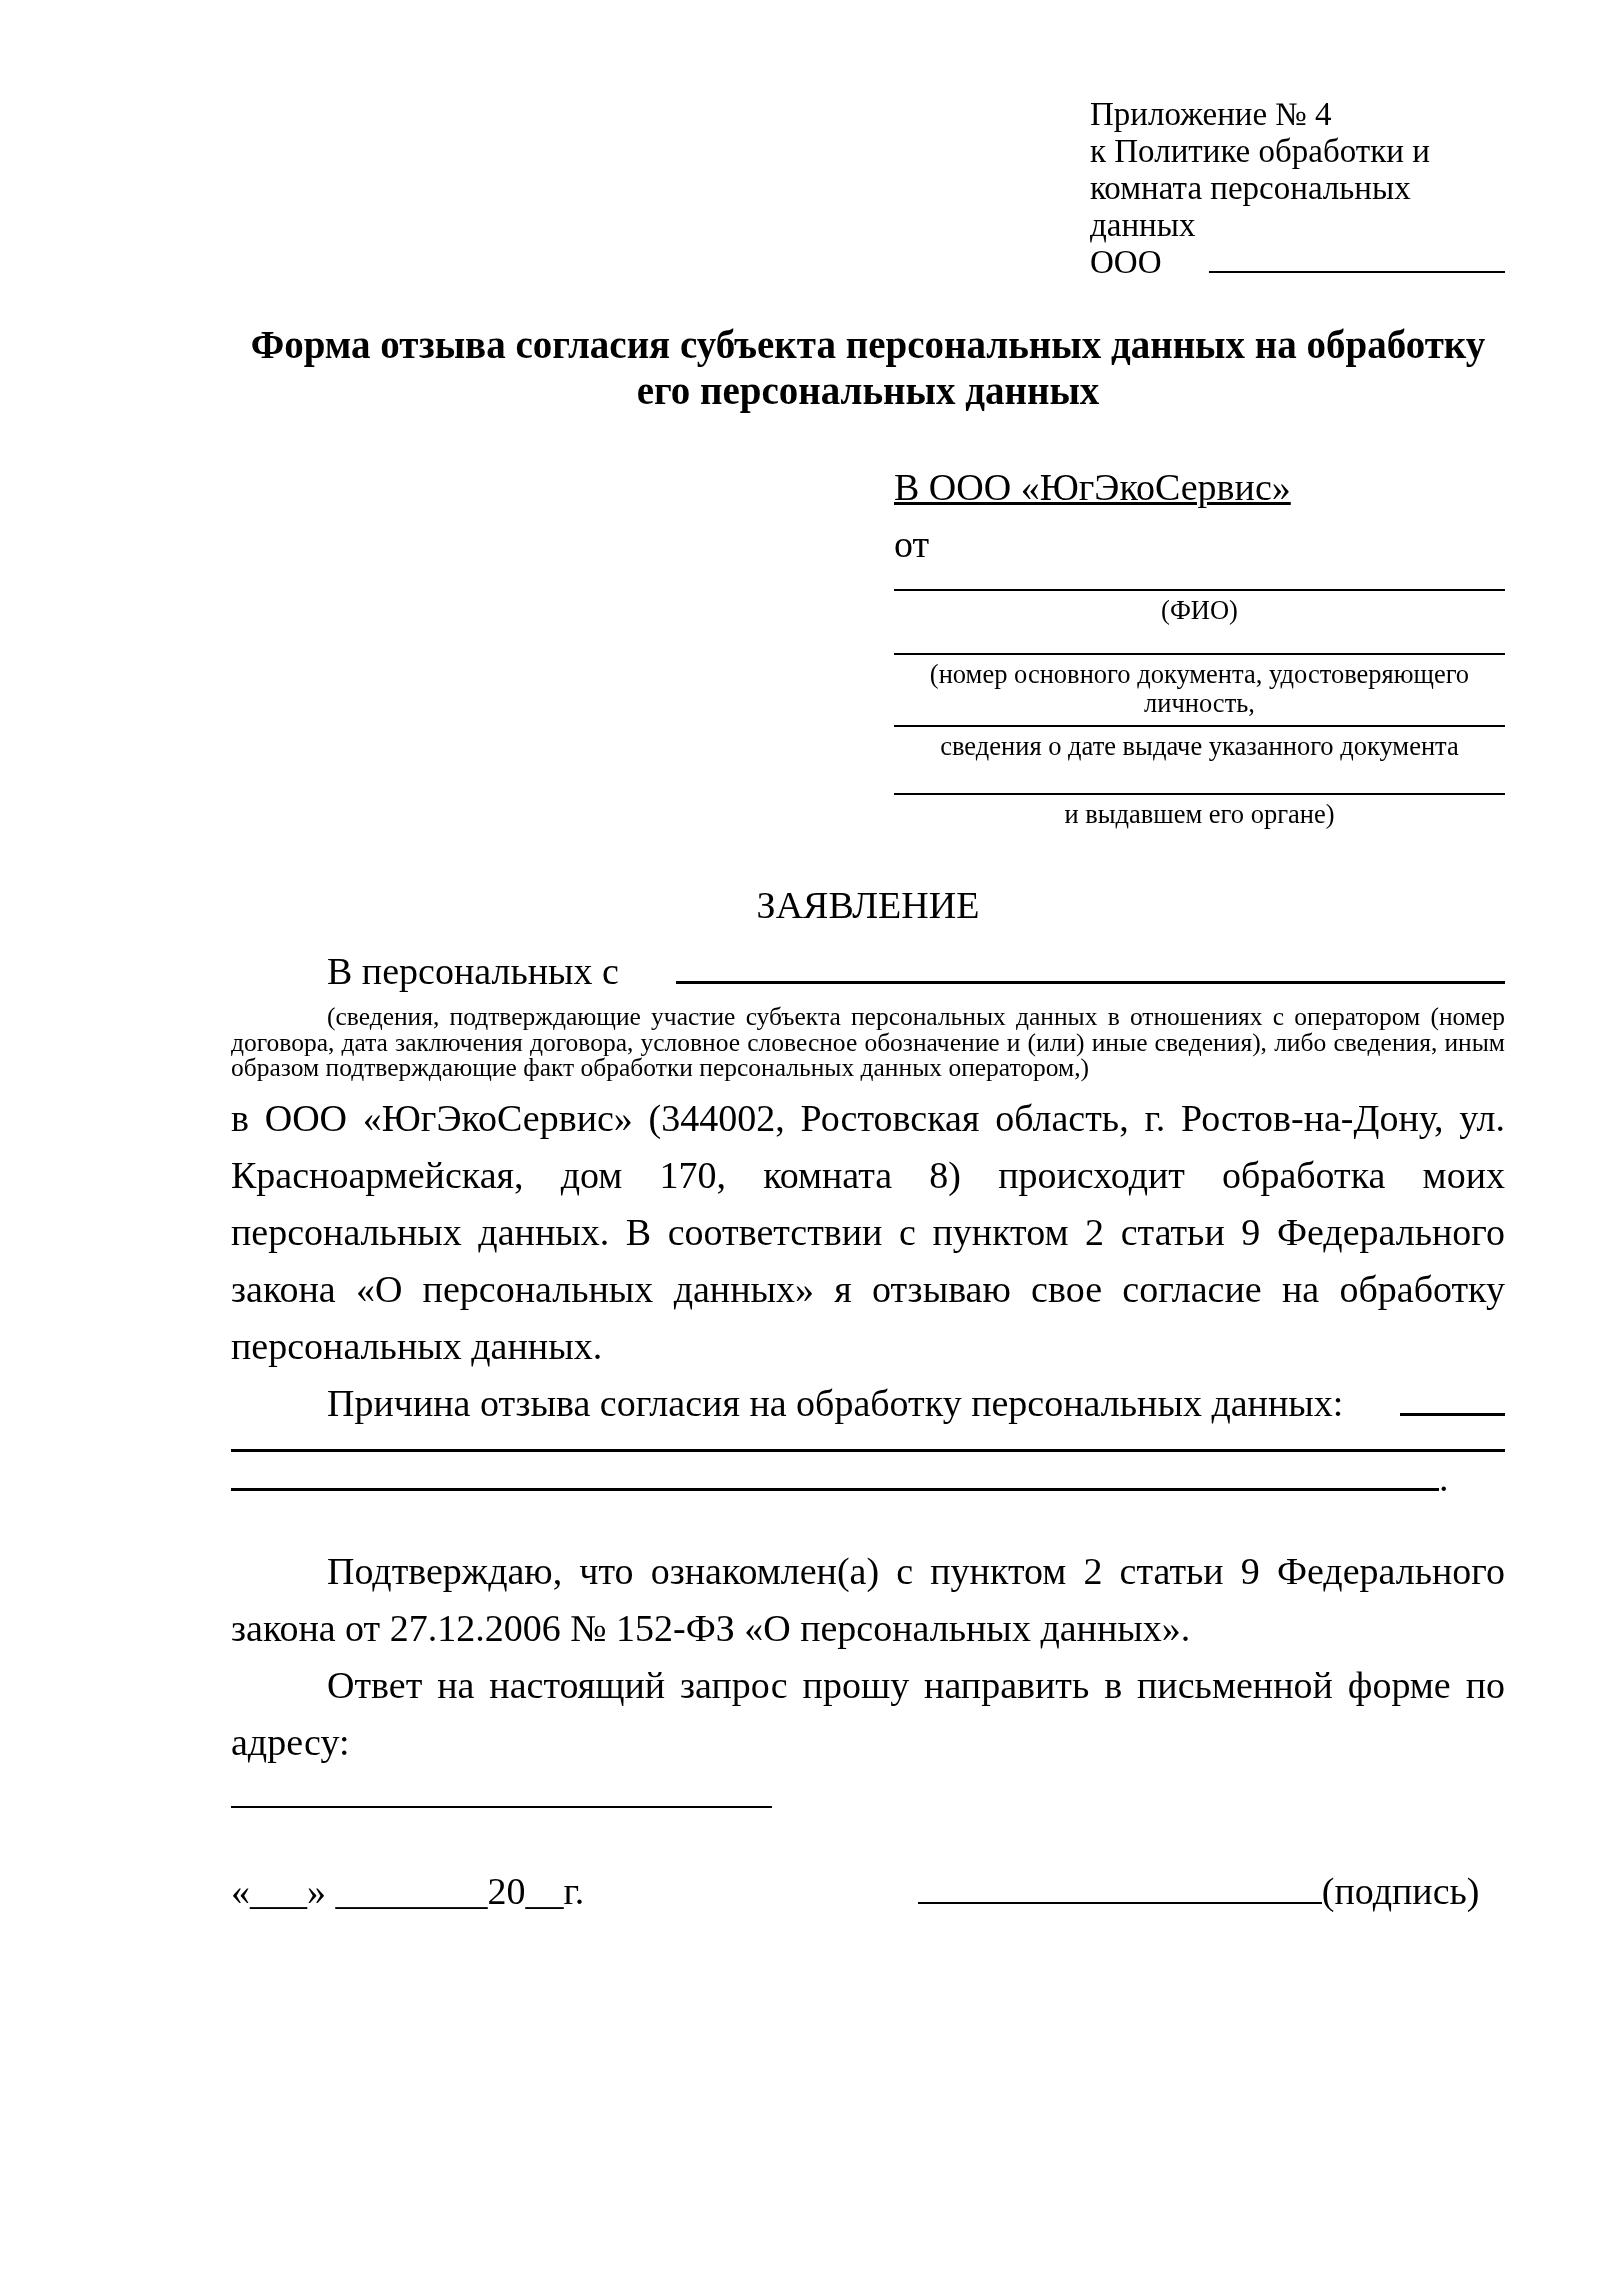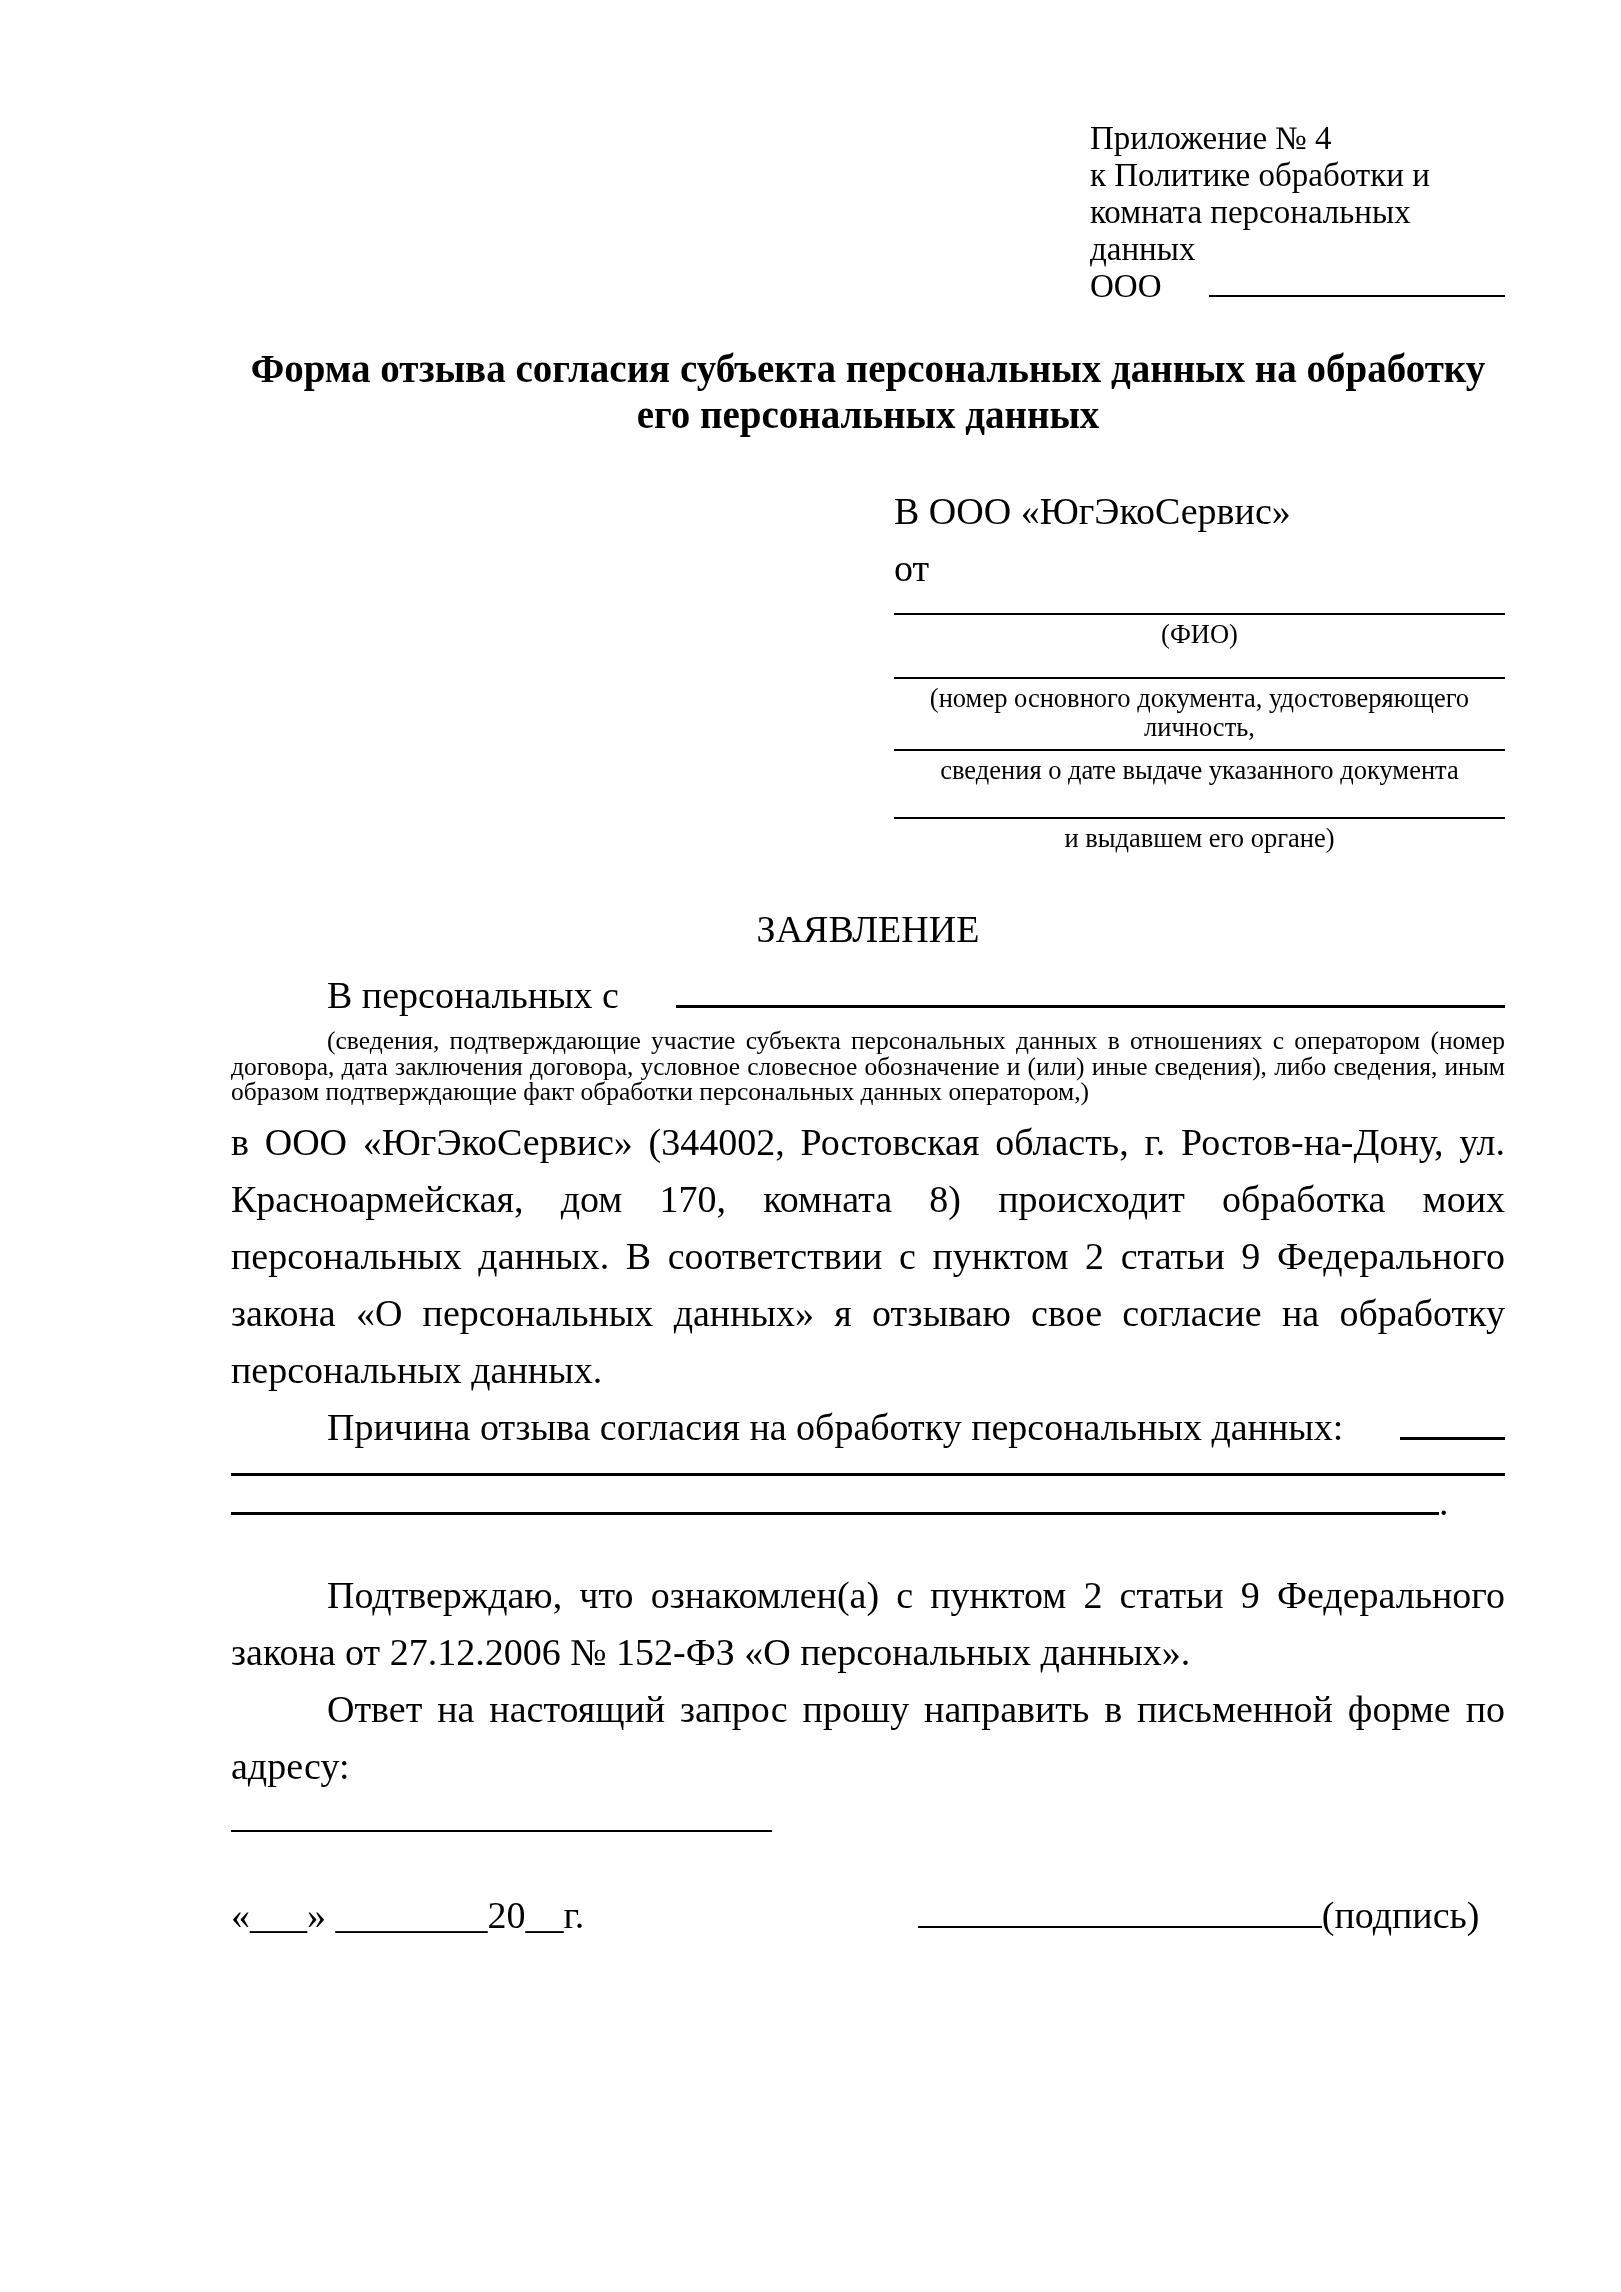--- a/index.html
+++ b/index.html
@@ -6,41 +6,41 @@
   html, body { background: #ffffff; }
   .page {
     position: relative;
     width: 1621px;
     height: 2293px;
     background: #ffffff;
     color: #000000;
     font-family: "Liberation Serif", "DejaVu Serif", serif;
     overflow: hidden;
   }
-  .content { padding: 120px 116px 0 231px; } 
+  .content { padding: 96px 116px 0 231px; } 
 
   
   .appendix { margin-left: 859px; font-size: 33px; line-height: 37px; }
   .rowfill { display: flex; align-items: baseline; gap: 47px; }
   .fill { flex: 1 1 auto; height: 0; border-bottom: 2.9px solid #000; min-width: 39px; }
   .fill.thin { border-bottom-width: 2px; }
   .fill.thick { border-bottom-width: 3.9px; margin-left: 9.8px; }
 
   
   .title {
     margin-top: 41px;
     font-size: 39px;
     line-height: 46px;
     font-weight: bold;
     text-align: center;
   }
 
   
   .addressee { margin-top: 51px; margin-left: 663px; font-size: 38px; }
-  .addr-to { height: 57px; }
+  .addr-to { height: 57px; text-decoration: underline; }
   .addr-from { height: 57px; }
   .sig-line { border-bottom: 2.9px solid #000; }
   .sl1 { height: 11.8px; }
   .sl2 { height: 29px; }
   .sl3 { height: 37px; }
   .sl4 { height: 33px; }
   .caption {
     font-size: 26.5px;
     line-height: 29px;
     height: 35px;

